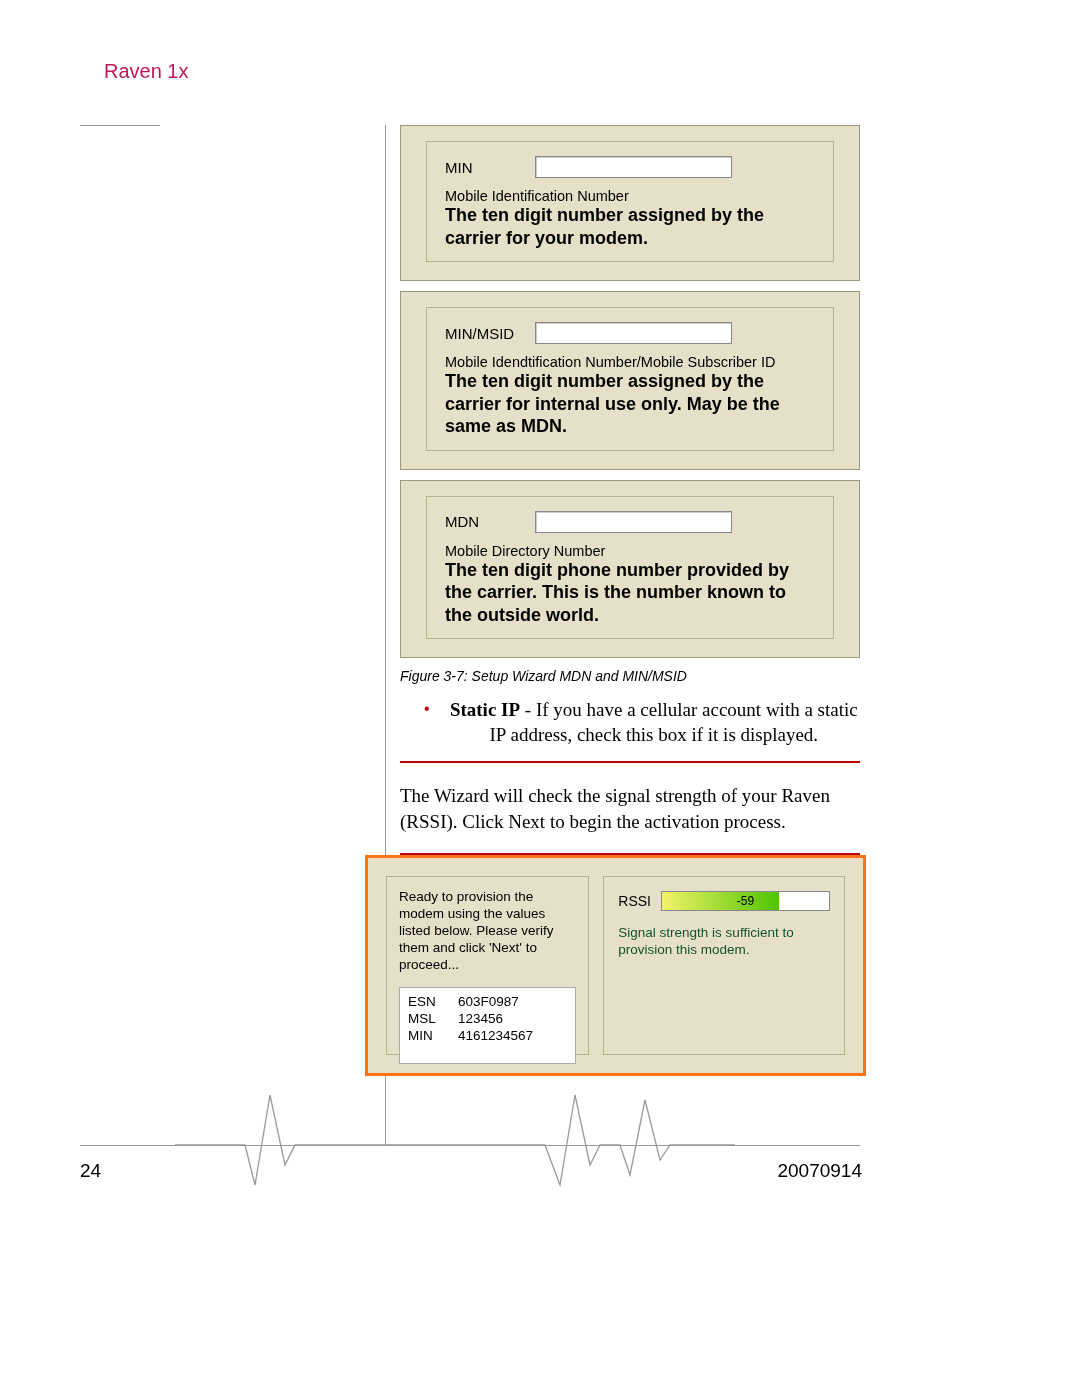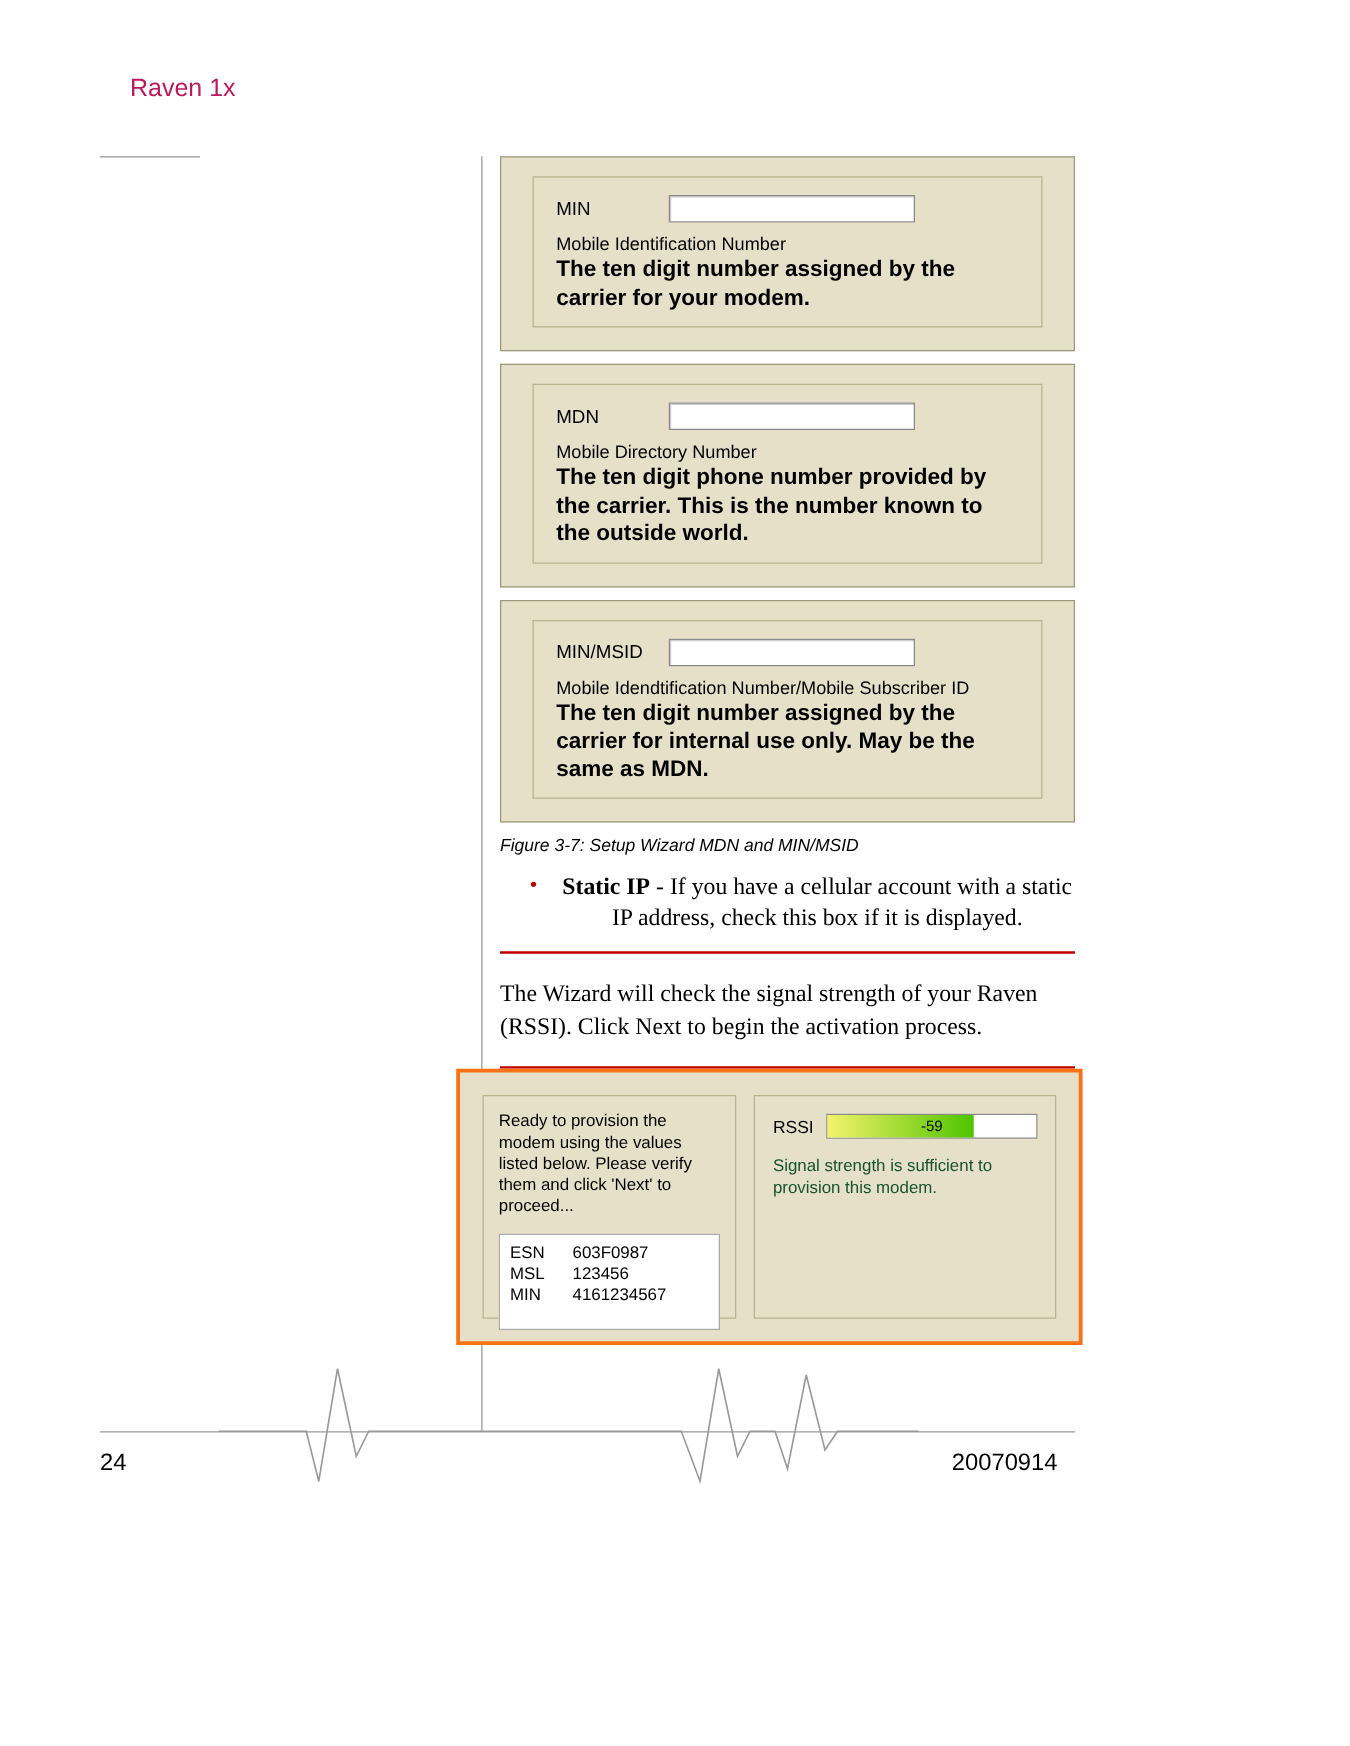--- a/index.html
+++ b/index.html
@@ -214,21 +214,21 @@
     background: #999;
   }
   .footer-pagenum {
     position: absolute;
     left: 80px;
     top: 1160px;
     font-size: 19px;
   }
   .footer-date {
     position: absolute;
-    right: 234px;
+    right: 218px;
     top: 1160px;
     font-size: 19px;
   }
 
   
   .heartbeat {
     position: absolute;
     left: 175px;
     top: 1085px;
     width: 560px;
@@ -257,36 +257,36 @@
           <div class="field-input"></div>
         </div>
         <div class="field-title">Mobile Identification Number</div>
         <div class="field-desc">The ten digit number assigned by the carrier for your modem.</div>
       </div>
     </div>
 
     <div class="wizard-panel">
       <div class="wizard-inner">
         <div class="field-row">
-          <div class="field-label">MDN</div>
+          <div class="field-label">MIN/MSID</div>
           <div class="field-input"></div>
         </div>
-        <div class="field-title">Mobile Directory Number</div>
-        <div class="field-desc">The ten digit phone number provided by the carrier. This is the number known to the outside world.</div>
+        <div class="field-title">Mobile Idendtification Number/Mobile Subscriber ID</div>
+        <div class="field-desc">The ten digit number assigned by the carrier for internal use only. May be the same as MDN.</div>
       </div>
     </div>
 
     <div class="wizard-panel">
       <div class="wizard-inner">
         <div class="field-row">
-          <div class="field-label">MIN/MSID</div>
+          <div class="field-label">MDN</div>
           <div class="field-input"></div>
         </div>
-        <div class="field-title">Mobile Idendtification Number/Mobile Subscriber ID</div>
-        <div class="field-desc">The ten digit number assigned by the carrier for internal use only. May be the same as MDN.</div>
+        <div class="field-title">Mobile Directory Number</div>
+        <div class="field-desc">The ten digit phone number provided by the carrier. This is the number known to the outside world.</div>
       </div>
     </div>
 
     <div class="figure-caption">Figure 3-7: Setup Wizard MDN and MIN/MSID</div>
 
     <div class="bullet-block">
       <div class="bullet-dot">•</div>
       <div class="bullet-text">
         <b>Static IP</b><span> - If you have a cellular account with a static IP address, check this box if it is displayed.</span>
       </div>

